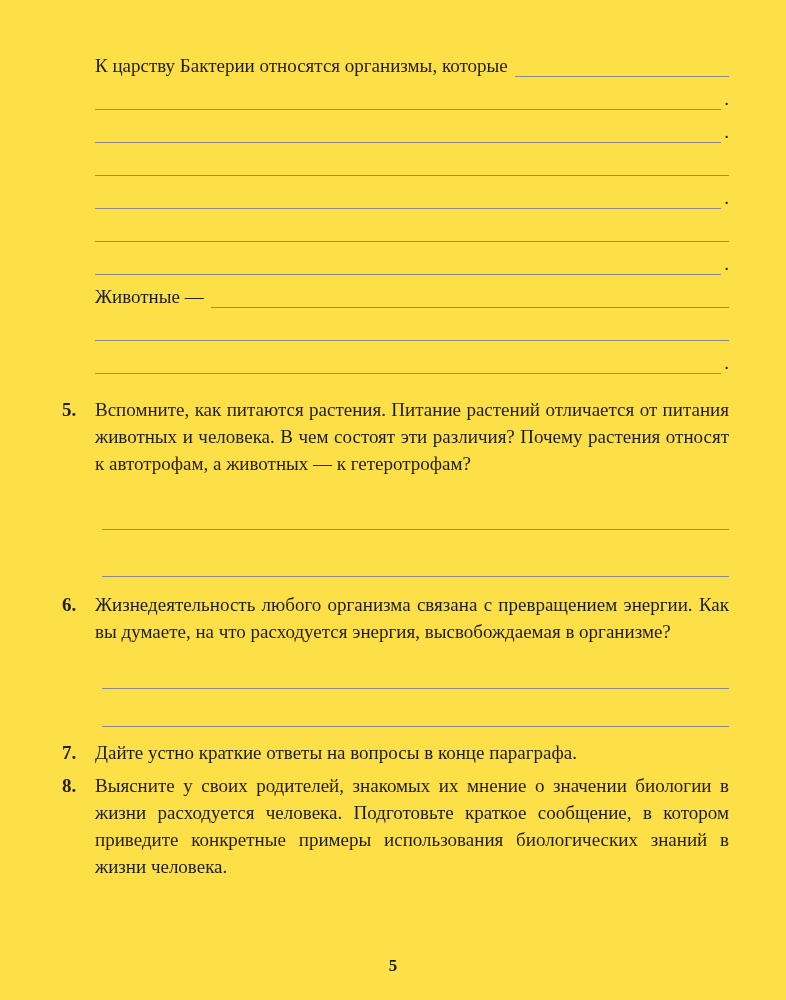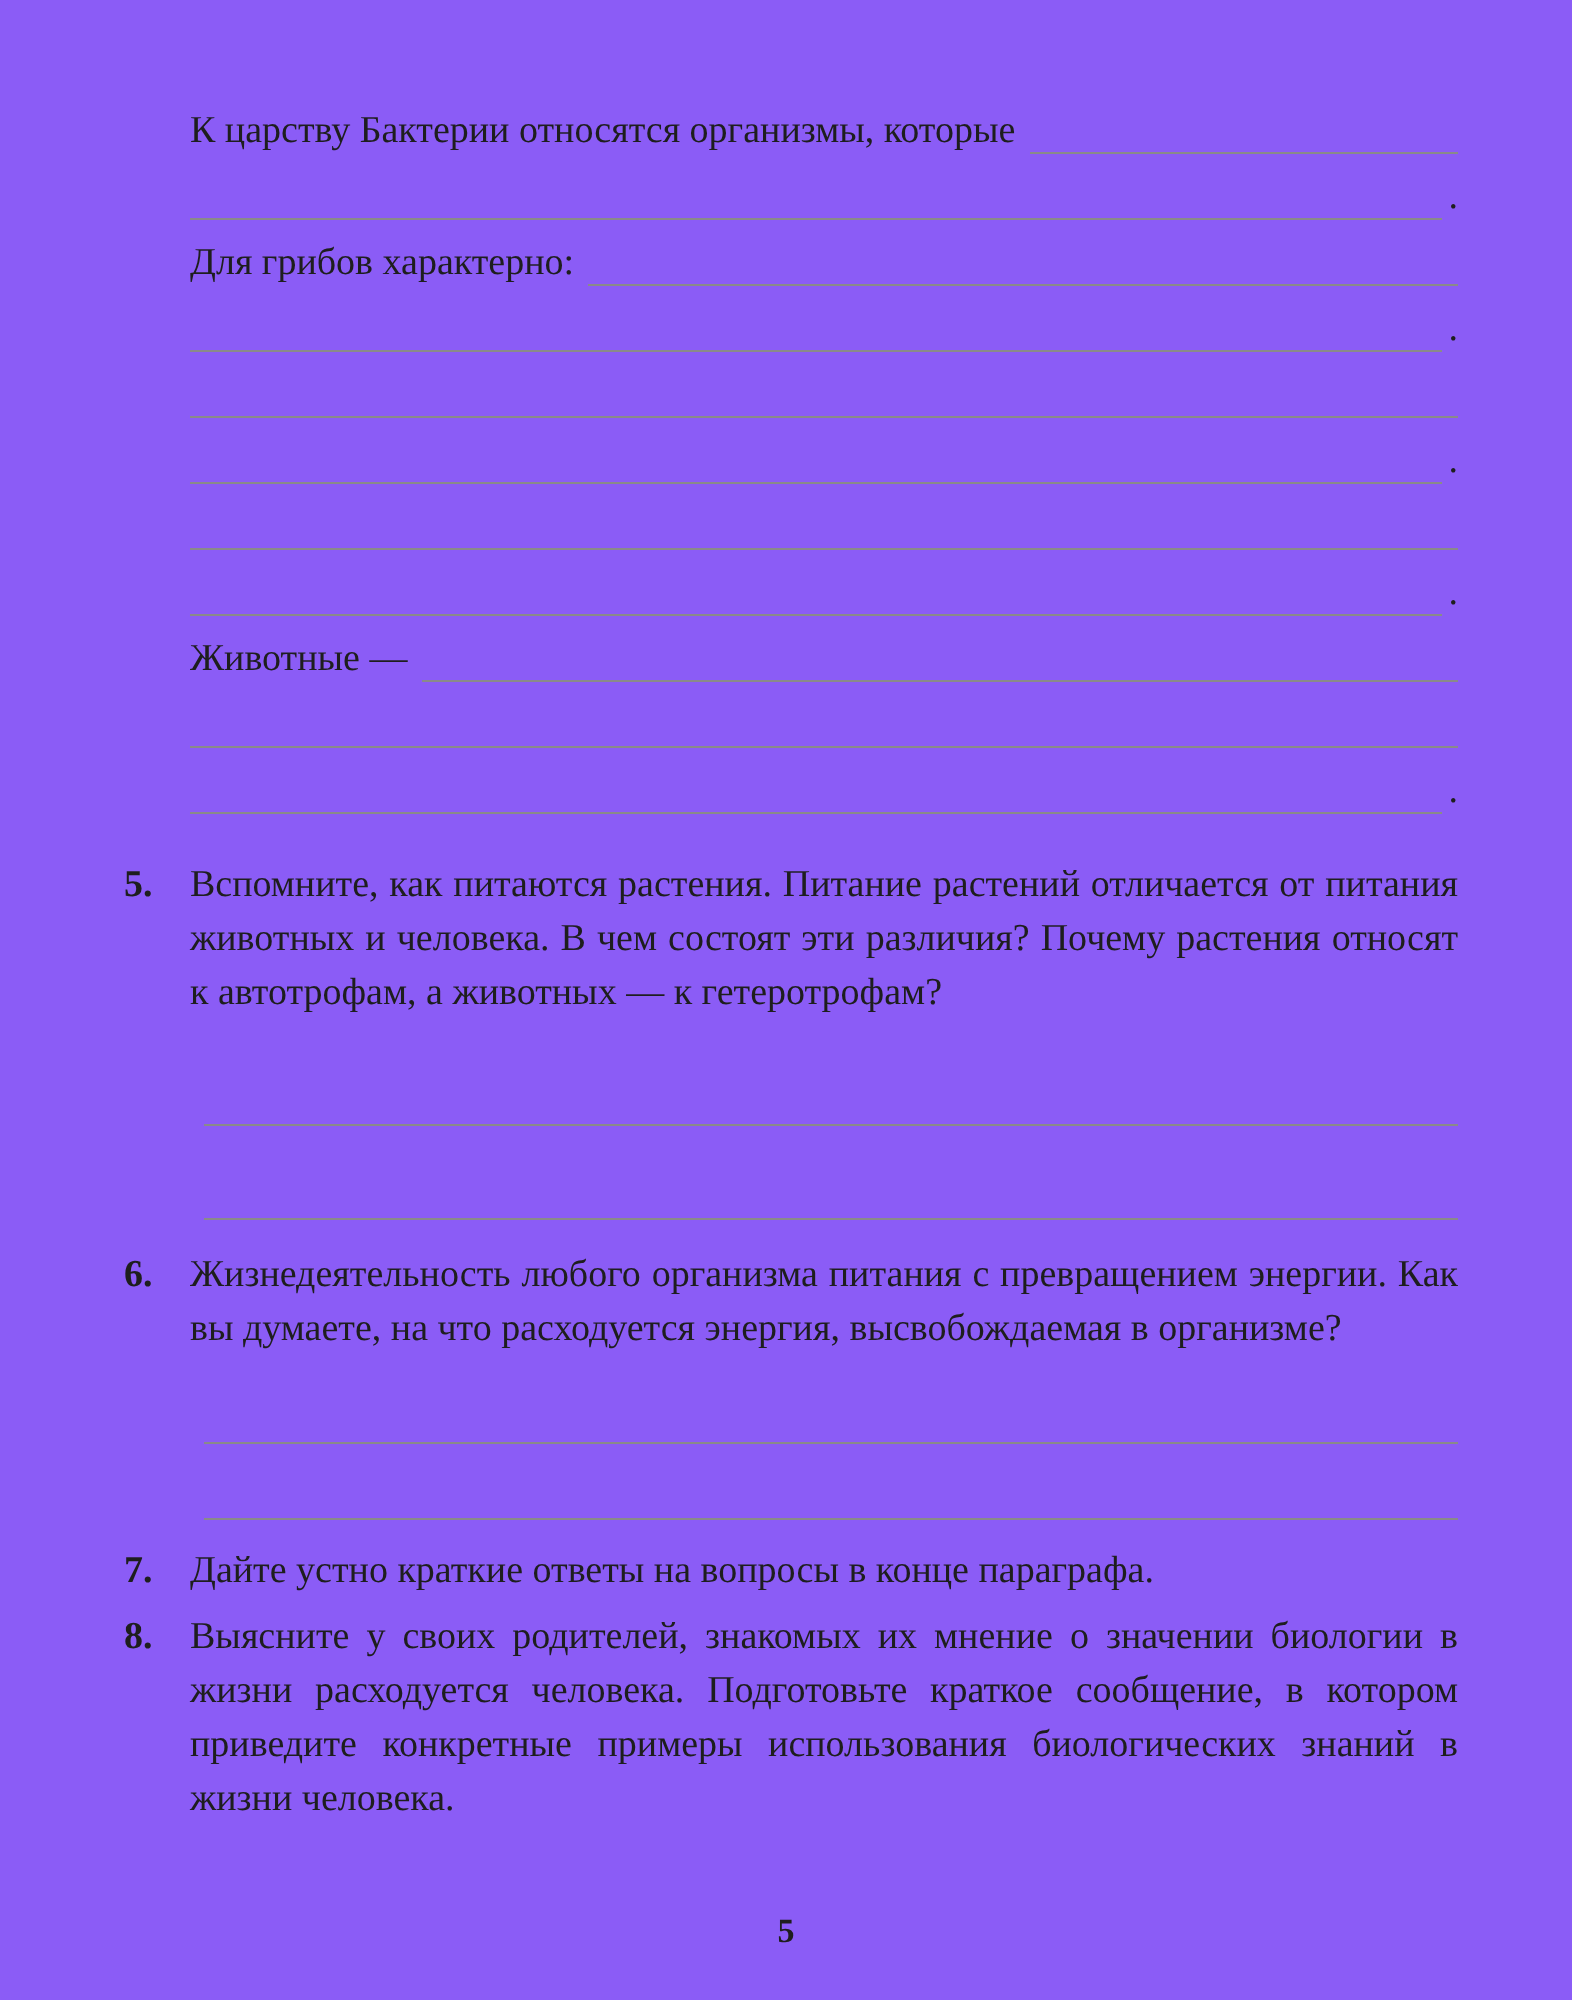--- a/index.html
+++ b/index.html
@@ -6,21 +6,21 @@
     margin: 0;
     padding: 0;
     background: #ffffff;
   }
   .page {
     position: relative;
     width: 786px;
     height: 1000px;
     box-sizing: border-box;
     padding: 44px 57px 0 62px;
-    background: #8b5cf6;
+    background: #fde047;
     font-family: "Liberation Serif", "DejaVu Serif", serif;
     color: #1e1e1e;
     font-size: 19px;
     overflow: hidden;
   }
   
   .fillins {
     margin-left: 33px;
   }
   .frow {
@@ -97,24 +97,20 @@
     <div class="frow">
       <span class="lbl">К царству Бактерии относятся организмы, которые</span>
       <span class="rule"></span>
     </div>
     <div class="frow">
       <span class="rule"></span>
       <span class="dot">.</span>
     </div>
 
     <div class="frow">
-      <span class="lbl">Для грибов характерно:</span>
-      <span class="rule"></span>
-    </div>
-    <div class="frow">
       <span class="rule"></span>
       <span class="dot">.</span>
     </div>
 
     <div class="frow">
       <span class="rule"></span>
     </div>
     <div class="frow">
       <span class="rule"></span>
       <span class="dot">.</span>
@@ -150,21 +146,21 @@
     <div class="arow">
         <span class="rule"></span>
       </div>
     <div class="arow">
         <span class="rule"></span>
       </div>
   </div>
 
   <div class="question q6">
     <div class="qnum">6.</div>
-    <div class="qtext">Жизнедеятельность любого организма питания с превращением энергии. Как вы думаете, на что расходуется энергия, высвобождаемая в организме?</div>
+    <div class="qtext">Жизнедеятельность любого организма связана с превращением энергии. Как вы думаете, на что расходуется энергия, высвобождаемая в организме?</div>
   </div>
   <div class="alines alines-tight">
     <div class="arow">
         <span class="rule"></span>
       </div>
     <div class="arow">
         <span class="rule"></span>
       </div>
   </div>
 

